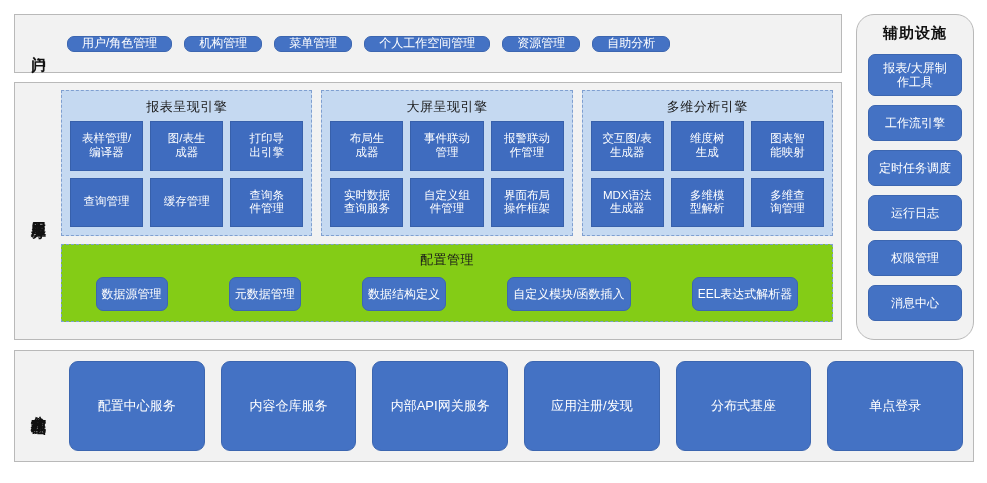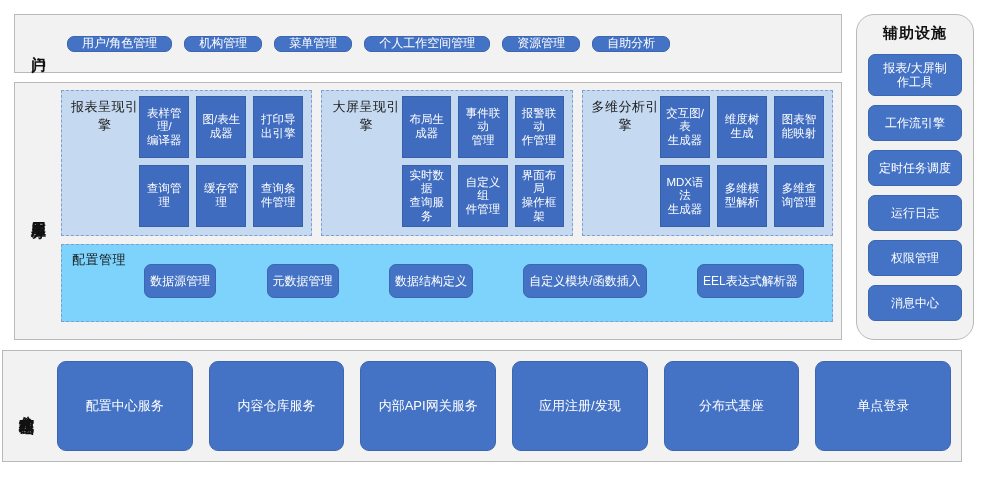--- a/index.html
+++ b/index.html
@@ -115,47 +115,47 @@
     gap: 9px;
     height: 146px;
   }
   .engine-box {
     flex: 1 1 0;
     background: #c5d9f1;
     border: 1px dashed #7f9fd0;
     box-sizing: border-box;
     padding: 5px 8px 8px 8px;
     display: flex;
-    flex-direction: row;
+    flex-direction: column;
   }
   .engine-title {
     text-align: center;
     font-size: 13px;
     color: #1a1a1a;
     font-weight: normal;
     padding: 2px 0 5px 0;
     letter-spacing: 0.5px;
   }
   .engine-grid {
     flex: 1 1 auto;
     display: grid;
     grid-template-columns: repeat(3, 1fr);
     grid-template-rows: repeat(2, 1fr);
     gap: 7px;
   }
 
   .config-box {
     margin-top: 8px;
     height: 78px;
-    background: #7dd3fc;
+    background: #84cc16;
     border: 1px dashed #7f9fd0;
     box-sizing: border-box;
     padding: 4px 10px 8px 10px;
     display: flex;
-    flex-direction: row;
+    flex-direction: column;
   }
   .config-title {
     text-align: center;
     font-size: 13px;
     color: #1a1a1a;
     padding: 2px 0 6px 0;
     letter-spacing: 0.5px;
   }
   .config-row {
     flex: 1 1 auto;
@@ -165,21 +165,21 @@
     gap: 14px;
   }
   .config-row .btn {
     height: 34px;
     flex: 0 1 auto;
     padding: 0 5px;
     font-size: 12px;
   }
 
   
-  #base-panel { left: 2px; top: 350px; width: 960px; height: 112px; }
+  #base-panel { left: 14px; top: 350px; width: 960px; height: 112px; }
   #base-row {
     position: absolute;
     left: 46px; right: 10px; top: 10px; bottom: 10px;
     display: flex;
     align-items: stretch;
     justify-content: space-between;
     gap: 16px;
     padding-left: 8px;
     box-sizing: border-box;
   }

